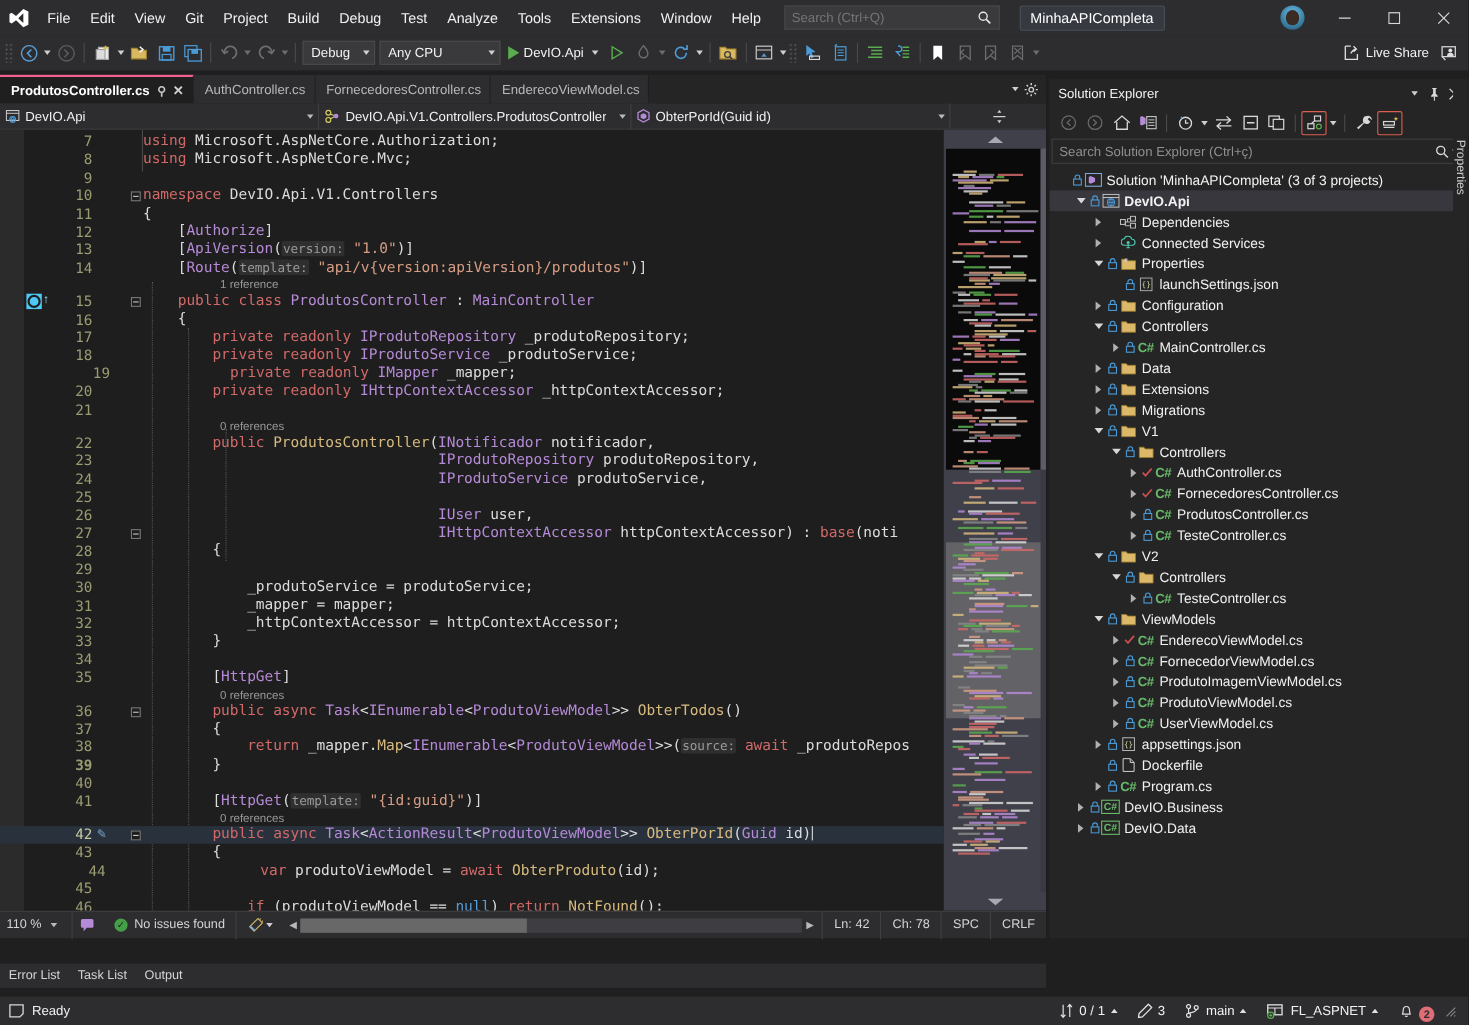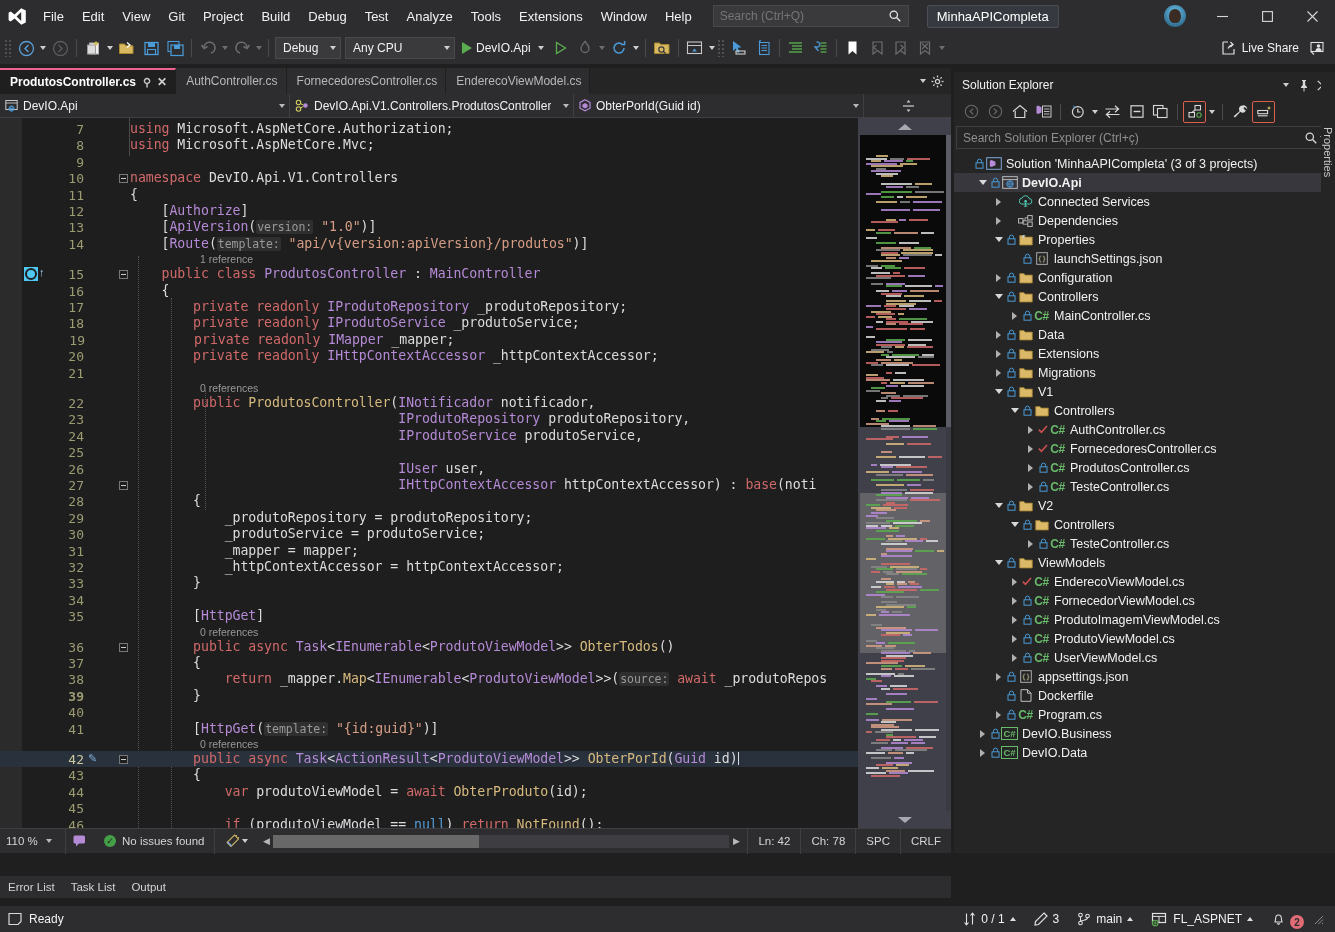--- a/index.html
+++ b/index.html
@@ -706,49 +706,49 @@
           <div class="crow" style="position: absolute; left: 0px; width: 858px; top: 52.2px;"><span class="lnum" style="top: 1px;">10</span><span class="outline-box" style="left: 119px; top: 4px;"></span><span class="ctext" style="top: 0px;"><span class="k">namespace </span><span class="n">DevIO.Api.V1.Controllers</span></span></div>
           <div class="crow" style="position: absolute; left: 0px; width: 858px; top: 68.6px;"><span class="lnum" style="top: 1px;">11</span><span class="ctext" style="top: 0px;"><span class="n">{</span></span></div>
           <div class="crow" style="position: absolute; left: 0px; width: 858px; top: 85px;"><span class="lnum" style="top: 1px;">12</span><span class="ctext" style="top: 0px;"><span class="n">    [</span><span class="t">Authorize</span><span class="n">]</span></span></div>
           <div class="crow" style="position: absolute; left: 0px; width: 858px; top: 101.4px;"><span class="lnum" style="top: 1px;">13</span><span class="ctext" style="top: 0px;"><span class="n">    [</span><span class="t">ApiVersion</span><span class="n">(</span><span class="hint">version:</span><span class="n"> </span><span class="s">"1.0"</span><span class="n">)]</span></span></div>
           <div class="crow" style="position: absolute; left: 0px; width: 858px; top: 117.8px;"><span class="lnum" style="top: 1px;">14</span><span class="ctext" style="top: 0px;"><span class="n">    [</span><span class="t">Route</span><span class="n">(</span><span class="hint">template:</span><span class="n"> </span><span class="s">"api/v{version:apiVersion}/produtos"</span><span class="n">)]</span></span></div>
           <div class="ref-lens" style="top: 135.2px; left: 200px;">1 reference</div>
           <div class="crow" style="position: absolute; left: 0px; width: 858px; top: 148.2px;"><span class="lnum" style="top: 1px;">15</span><span class="bp-glyph" style="left: 24px; top: 1px;"></span><span style="position: absolute; left: 39px; top: 0px; color: rgb(156, 220, 254); font-size: 11px;">↑</span><span class="outline-box" style="left: 119px; top: 4px;"></span><span class="ctext" style="top: 0px;"><span class="k">    public class </span><span class="t">ProdutosController</span><span class="n"> : </span><span class="t">MainController</span></span></div>
           <div class="crow" style="position: absolute; left: 0px; width: 858px; top: 164.6px;"><span class="lnum" style="top: 1px;">16</span><span class="ctext" style="top: 0px;"><span class="n">    {</span></span></div>
           <div class="crow" style="position: absolute; left: 0px; width: 890px; top: 181px;"><span class="lnum" style="top: 1px;">17</span><span class="ctext" style="top: 0px;"><span class="k">        private readonly </span><span class="t">IProdutoRepository</span><span class="n"> _produtoRepository;</span></span></div>
           <div class="crow" style="position: absolute; left: 0px; width: 858px; top: 197.4px;"><span class="lnum" style="top: 1px;">18</span><span class="ctext" style="top: 0px;"><span class="k">        private readonly </span><span class="t">IProdutoService</span><span class="n"> _produtoService;</span></span></div>
-          <div class="crow" style="position: absolute; left: 1px; width: 858px; top: 213.8px;"><span class="lnum" style="top: 1px;">19</span><span class="ctext" style="top: 0px;"><span class="k">        private readonly </span><span class="t">IMapper</span><span class="n"> _mapper;</span></span></div>
+          <div class="crow" style="position: absolute; left: 16px; width: 858px; top: 213.8px;"><span class="lnum" style="top: 1px;">19</span><span class="ctext" style="top: 0px;"><span class="k">        private readonly </span><span class="t">IMapper</span><span class="n"> _mapper;</span></span></div>
           <div class="crow" style="position: absolute; left: 0px; width: 858px; top: 230.2px;"><span class="lnum" style="top: 1px;">20</span><span class="ctext" style="top: 0px;"><span class="k">        private readonly </span><span class="t">IHttpContextAccessor</span><span class="n"> _httpContextAccessor;</span></span></div>
           <div class="crow" style="position: absolute; left: 0px; width: 858px; top: 246.6px;"><span class="lnum" style="top: 1px;">21</span><span class="ctext" style="top: 0px;"></span></div>
           <div class="ref-lens" style="top: 264px; left: 200px;">0 references</div>
           <div class="crow" style="position: absolute; left: 0px; width: 926px; top: 277px;"><span class="lnum" style="top: 1px;">22</span><span class="ctext" style="top: 0px;"><span class="k">        public </span><span class="ty">ProdutosController</span><span class="n">(</span><span class="t">INotificador</span><span class="n"> notificador,</span></span></div>
           <div class="crow" style="position: absolute; left: 0px; width: 858px; top: 293.4px;"><span class="lnum" style="top: 1px;">23</span><span class="ctext" style="top: 0px;"><span class="n">                                  </span><span class="t">IProdutoRepository</span><span class="n"> produtoRepository,</span></span></div>
           <div class="crow" style="position: absolute; left: 0px; width: 858px; top: 309.8px;"><span class="lnum" style="top: 1px;">24</span><span class="ctext" style="top: 0px;"><span class="n">                                  </span><span class="t">IProdutoService</span><span class="n"> produtoService,</span></span></div>
           <div class="crow" style="position: absolute; left: 0px; width: 858px; top: 326.2px;"><span class="lnum" style="top: 1px;">25</span></div>
           <div class="crow" style="position: absolute; left: 0px; width: 858px; top: 342.6px;"><span class="lnum" style="top: 1px;">26</span><span class="ctext" style="top: 0px;"><span class="n">                                  </span><span class="t">IUser</span><span class="n"> user,</span></span></div>
           <div class="crow" style="position: absolute; left: 0px; width: 858px; top: 359px;"><span class="lnum" style="top: 1px;">27</span><span class="outline-box" style="left: 119px; top: 4px;"></span><span class="ctext" style="top: 0px;"><span class="n">                                  </span><span class="t">IHttpContextAccessor</span><span class="n"> httpContextAccessor) : </span><span class="k">base</span><span class="n">(noti</span></span></div>
           <div class="crow" style="position: absolute; left: 0px; width: 858px; top: 375.4px;"><span class="lnum" style="top: 1px;">28</span><span class="ctext" style="top: 0px;"><span class="n">        {</span></span></div>
-          <div class="crow" style="position: absolute; left: 0px; width: 858px; top: 391.8px;"><span class="lnum" style="top: 1px;">29</span><span class="ctext" style="top: 0px;"><span class="n">            _produtoRepository = produtoRepository;</span></span></div>
+          <div class="crow" style="position: absolute; left: 0px; width: 858px; top: 391.8px;"><span class="lnum" style="top: 1px;">29</span></div>
           <div class="crow" style="position: absolute; left: 0px; width: 858px; top: 408.2px;"><span class="lnum" style="top: 1px;">30</span><span class="ctext" style="top: 0px;"><span class="n">            _produtoService = produtoService;</span></span></div>
           <div class="crow" style="position: absolute; left: 0px; width: 858px; top: 424.6px;"><span class="lnum" style="top: 1px;">31</span><span class="ctext" style="top: 0px;"><span class="n">            _mapper = mapper;</span></span></div>
           <div class="crow" style="position: absolute; left: 0px; width: 858px; top: 441px;"><span class="lnum" style="top: 1px;">32</span><span class="ctext" style="top: 0px;"><span class="n">            _httpContextAccessor = httpContextAccessor;</span></span></div>
           <div class="crow" style="position: absolute; left: 0px; width: 858px; top: 457.4px;"><span class="lnum" style="top: 1px;">33</span><span class="ctext" style="top: 0px;"><span class="n">        }</span></span></div>
           <div class="crow" style="position: absolute; left: 0px; width: 858px; top: 473.8px;"><span class="lnum" style="top: 1px;">34</span><span class="ctext" style="top: 0px;"></span></div>
           <div class="crow" style="position: absolute; left: 0px; width: 858px; top: 490.2px;"><span class="lnum" style="top: 1px;">35</span><span class="ctext" style="top: 0px;"><span class="n">        [</span><span class="t">HttpGet</span><span class="n">]</span></span></div>
           <div class="ref-lens" style="top: 507.6px; left: 200px;">0 references</div>
           <div class="crow" style="position: absolute; left: 0px; width: 858px; top: 520.6px;"><span class="lnum" style="top: 1px;">36</span><span class="outline-box" style="left: 119px; top: 4px;"></span><span class="ctext" style="top: 0px;"><span class="k">        public async </span><span class="t">Task</span><span class="n">&lt;</span><span class="t">IEnumerable</span><span class="n">&lt;</span><span class="t">ProdutoViewModel</span><span class="n">&gt;&gt; </span><span class="ty">ObterTodos</span><span class="n">()</span></span></div>
           <div class="crow" style="position: absolute; left: 0px; width: 858px; top: 537px;"><span class="lnum" style="top: 1px;">37</span><span class="ctext" style="top: 0px;"><span class="n">        {</span></span></div>
           <div class="crow" style="position: absolute; left: 0px; width: 858px; top: 553.4px;"><span class="lnum" style="top: 1px;">38</span><span class="ctext" style="top: 0px;"><span class="k">            return </span><span class="n">_mapper.</span><span class="ty">Map</span><span class="n">&lt;</span><span class="t">IEnumerable</span><span class="n">&lt;</span><span class="t">ProdutoViewModel</span><span class="n">&gt;&gt;(</span><span class="hint">source:</span><span class="n"> </span><span class="k">await </span><span class="n">_produtoRepos</span></span></div>
           <div class="crow" style="position: absolute; left: 0px; width: 858px; top: 569.8px;"><span class="lnum" style="top: 1px; font-weight: bold;">39</span><span class="ctext" style="top: 0px;"><span class="n">        }</span></span></div>
           <div class="crow" style="position: absolute; left: 0px; width: 858px; top: 586.2px;"><span class="lnum" style="top: 1px;">40</span><span class="ctext" style="top: 0px;"></span></div>
           <div class="crow" style="position: absolute; left: 0px; width: 858px; top: 602.6px;"><span class="lnum" style="top: 1px;">41</span><span class="ctext" style="top: 0px;"><span class="n">        [</span><span class="t">HttpGet</span><span class="n">(</span><span class="hint">template:</span><span class="n"> </span><span class="s">"{id:guid}"</span><span class="n">)]</span></span></div>
           <div class="ref-lens" style="top: 620px; left: 200px;">0 references</div>
           <div class="crow cur" style="position: absolute; left: 0px; width: 858px; top: 633px;"><span class="lnum cur" style="top: 1px;">42</span><span style="position: absolute; left: 88px; top: 1px; color: rgb(122, 167, 208); font-size: 11px;">✎</span><span class="outline-box" style="left: 119px; top: 4px;"></span><span class="ctext" style="top: 0px;"><span class="k">        public async </span><span class="t">Task</span><span class="n">&lt;</span><span class="t">ActionResult</span><span class="n">&lt;</span><span class="t">ProdutoViewModel</span><span class="n">&gt;&gt; </span><span class="ty">ObterPorId</span><span class="n">(</span><span class="t">Guid</span><span class="n"> id)</span><span class="cursor-bar"></span></span></div>
           <div class="crow" style="position: absolute; left: 0px; width: 858px; top: 649.4px;"><span class="lnum" style="top: 1px;">43</span><span class="ctext" style="top: 0px;"><span class="n">        {</span></span></div>
-          <div class="crow" style="position: absolute; left: 0px; width: 697px; top: 665.8px;"><span class="lnum" style="top: 1px;">44</span><span class="ctext" style="top: 0px;"><span class="k">            var </span><span class="n">produtoViewModel = </span><span class="k">await </span><span class="ty">ObterProduto</span><span class="n">(id);</span></span></div>
+          <div class="crow" style="position: absolute; left: 12px; width: 697px; top: 665.8px;"><span class="lnum" style="top: 1px;">44</span><span class="ctext" style="top: 0px;"><span class="k">            var </span><span class="n">produtoViewModel = </span><span class="k">await </span><span class="ty">ObterProduto</span><span class="n">(id);</span></span></div>
           <div class="crow" style="position: absolute; left: 0px; width: 858px; top: 682.2px;"><span class="lnum" style="top: 1px;">45</span><span class="ctext" style="top: 0px;"></span></div>
           <div class="crow" style="position: absolute; left: 0px; width: 858px; top: 698.6px;"><span class="lnum" style="top: 1px;">46</span><span class="ctext" style="top: 0px;"><span class="k">            if </span><span class="n">(produtoViewModel == </span><span class="kb">null</span><span class="n">) </span><span class="k">return </span><span class="ty">NotFound</span><span class="n">();</span></span></div>
         </div>
 
       <div class="minimap">
         <div class="mm-up"></div>
         <div class="mm-canvas">
           <div class="mm-view" style="top:0px; height:292px;"></div>
           <div class="mm-sel" style="top:358px; height:160px;"></div>
           <div id="mm-lines">
@@ -1280,40 +1280,40 @@
               <circle cx="8" cy="8" r="3.2" fill="none" stroke="#4a9bd8" stroke-width="1"></circle>
               <path d="M4.8 8 h6.4 M8 4.8 c1.6 1.9 1.6 4.4 0 6.4 M8 4.8 c-1.6 1.9 -1.6 4.4 0 6.4" fill="none" stroke="#4a9bd8" stroke-width="0.8"></path>
             </svg>
           </span>
           <span class="lab">DevIO.Api</span>
         </div>
         <div class="tn" style="padding-left: 38px;">
           <span class="exp r"></span>
           <span class="lock"></span>
           <span class="gico">
-            <svg width="14" height="13" viewBox="0 0 14 13">
-              <path d="M2.5 9 a3 3 0 0 1 0.6 -5.9 A3.6 3.6 0 0 1 10 3.5 a2.8 2.8 0 0 1 0.8 5.5 Z" fill="none" stroke="#4ec9b0" stroke-width="1"></path>
-              <circle cx="6.6" cy="6.4" r="1.4" fill="#4ec9b0"></circle>
-              <path d="M6.6 7.8 v3.4 M5 11.2 h3.2" stroke="#4ec9b0" stroke-width="1"></path>
-            </svg>
-          </span>
-          <span class="lab">Connected Services</span>
-        </div>
-        <div class="tn" style="padding-left: 38px;">
-          <span class="exp r"></span>
-          <span class="lock"></span>
-          <span class="gico">
             <svg width="15" height="12" viewBox="0 0 15 12">
               <rect x="0.6" y="3.6" width="4.4" height="4.4" fill="none" stroke="#c8c8c8" stroke-width="0.9"></rect>
               <rect x="9.8" y="0.6" width="4.4" height="4.4" fill="none" stroke="#c8c8c8" stroke-width="0.9"></rect>
               <rect x="9.8" y="7" width="4.4" height="4.4" fill="none" stroke="#c8c8c8" stroke-width="0.9"></rect>
               <path d="M5 5.8 h4.8 M5 5.8 v3.4 h4.8 M9.8 2.8 H7 v3" fill="none" stroke="#c8c8c8" stroke-width="0.8"></path>
             </svg>
           </span>
           <span class="lab">Dependencies</span>
+        </div>
+        <div class="tn" style="padding-left: 38px;">
+          <span class="exp r"></span>
+          <span class="lock"></span>
+          <span class="gico">
+            <svg width="14" height="13" viewBox="0 0 14 13">
+              <path d="M2.5 9 a3 3 0 0 1 0.6 -5.9 A3.6 3.6 0 0 1 10 3.5 a2.8 2.8 0 0 1 0.8 5.5 Z" fill="none" stroke="#4ec9b0" stroke-width="1"></path>
+              <circle cx="6.6" cy="6.4" r="1.4" fill="#4ec9b0"></circle>
+              <path d="M6.6 7.8 v3.4 M5 11.2 h3.2" stroke="#4ec9b0" stroke-width="1"></path>
+            </svg>
+          </span>
+          <span class="lab">Connected Services</span>
         </div>
         <div class="tn" style="padding-left: 38px;">
           <span class="exp d"></span>
           <span class="lock">
             <svg width="9" height="11" viewBox="0 0 9 11">
               <path d="M2.4 4.8 V3.2 a2.1 2.1 0 0 1 4.2 0 V4.8" fill="none" stroke="#4a9bd8" stroke-width="1"></path>
               <rect x="1" y="4.8" width="7" height="5.4" fill="none" stroke="#4a9bd8" stroke-width="1"></rect>
             </svg>
           </span>
           <span class="gico">

